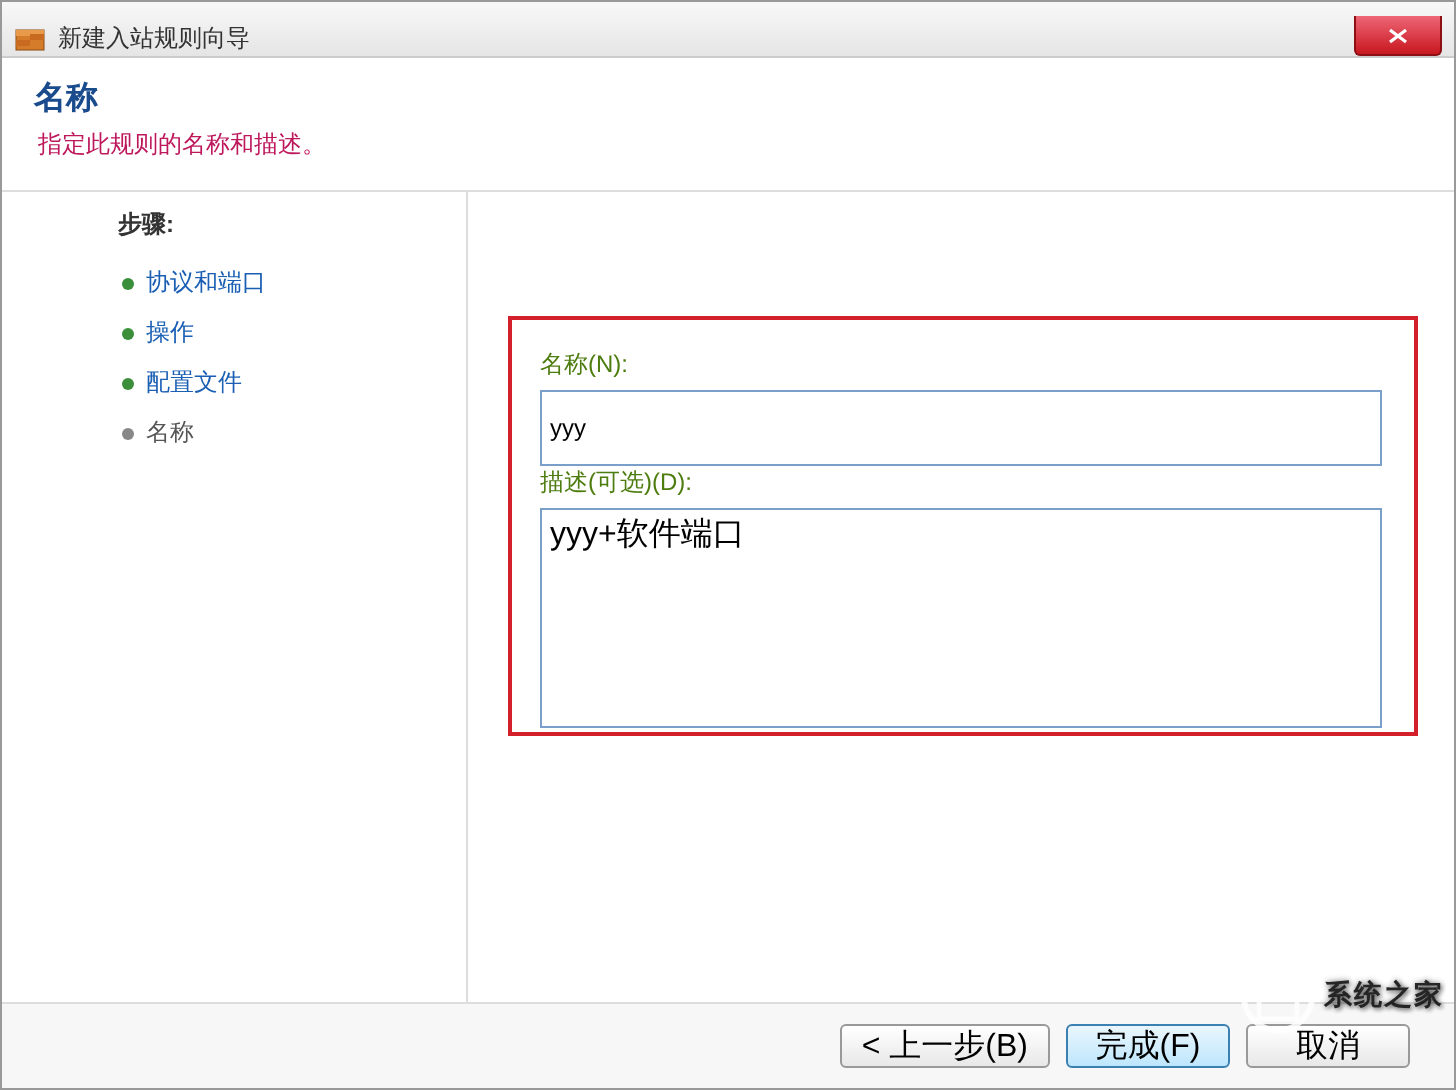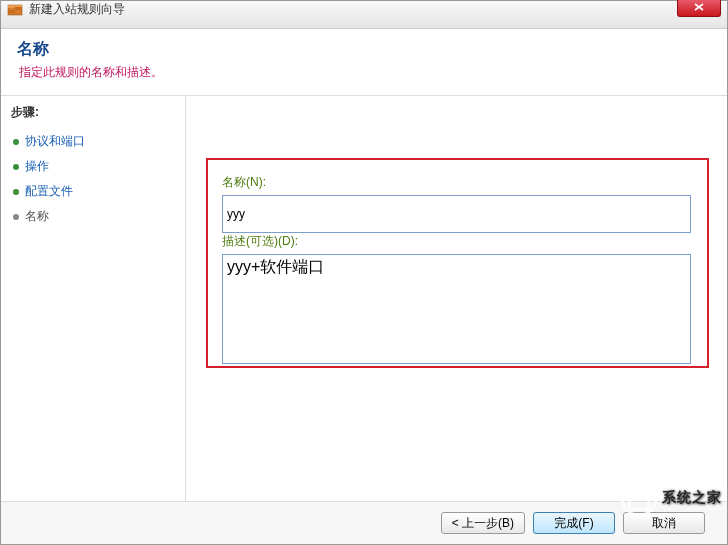--- a/index.html
+++ b/index.html
@@ -17,21 +17,21 @@
       background: #fff;
       border: 1px solid #999;
       display: flex;
       flex-direction: column;
     }
     .titlebar {
       height: 28px;
       background: linear-gradient(to bottom, #f8f8f8, #e5e5e5);
       border-bottom: 1px solid #ccc;
       display: flex;
-      align-items: flex-start;
+      align-items: flex-end;
       justify-content: space-between;
       padding-left: 6px;
     }
     .titlebar-left { display: flex; align-items: center; gap: 6px; }
     .app-icon {
       width: 16px; height: 16px;
       display: inline-block;
     }
     .title-text { font-size: 12px; color: #333; }
     .close-btn {
@@ -62,20 +62,21 @@
     }
     .header-sub {
       font-size: 12px;
       color: #be185d;
       margin-left: 2px;
     }
     .body {
       flex: 1;
       display: flex;
       min-height: 0;
+      padding-left: 48px;
     }
     .sidebar {
       width: 185px;
       background: #fff;
       border-right: 1px solid #ddd;
       padding: 8px 10px;
     }
     .steps-label {
       font-size: 12px;
       font-weight: bold;
@@ -150,21 +151,21 @@
       justify-content: flex-end;
       gap: 8px;
       background: #f7f7f7;
     }
     .btn {
       min-width: 82px;
       height: 22px;
       border: 1px solid #999;
       background: linear-gradient(to bottom, #fff, #e8e8e8);
       border-radius: 3px;
-      font-size: 12px;
+      font-size: 16px;
       cursor: pointer;
       padding: 0 10px;
     }
     .btn.default {
       border: 1px solid #3c7fb1;
       background: linear-gradient(to bottom, #eaf6fd, #bee6fd);
     }
     .watermark {
       position: absolute;
       right: 6px;

